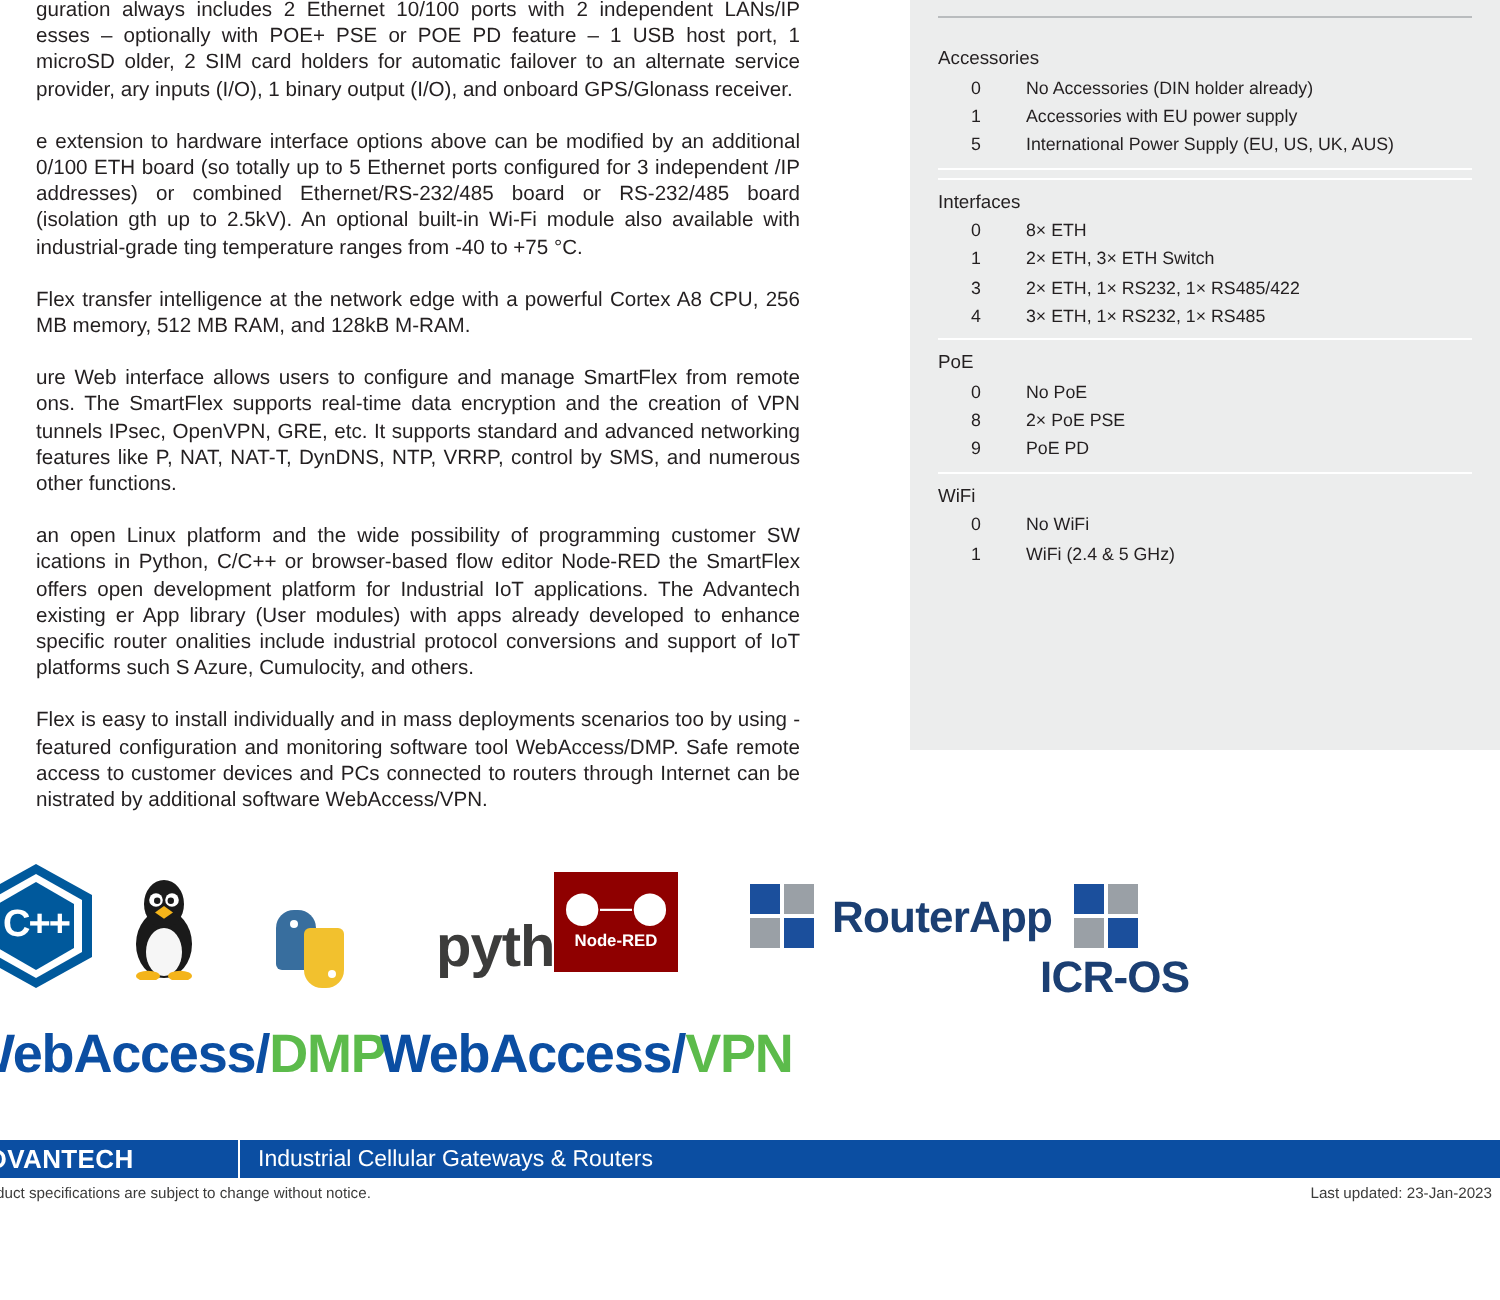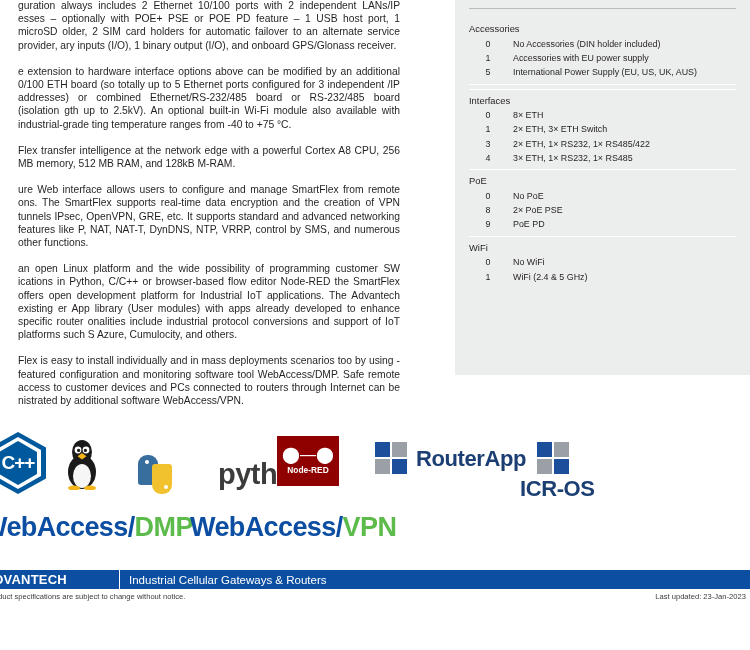--- a/index.html
+++ b/index.html
@@ -270,21 +270,21 @@
 <div class="right-col">
 
   <div class="opt-top-box"></div>
 
   <div class="opt-group">
     <div class="opt-group-title">Accessories</div>
     <table class="opt-table">
       <tbody>
           <tr>
         <td class="opt-code">0</td>
-        <td class="opt-desc">No Accessories (DIN holder included)</td>
+        <td class="opt-desc">No Accessories (DIN holder already)</td>
       </tr>
       <tr>
         <td class="opt-code">1</td>
         <td class="opt-desc">Accessories with EU power supply</td>
       </tr>
       <tr>
         <td class="opt-code">5</td>
         <td class="opt-desc">International Power Supply (EU, US, UK, AUS)</td>
       </tr>
     </tbody>

